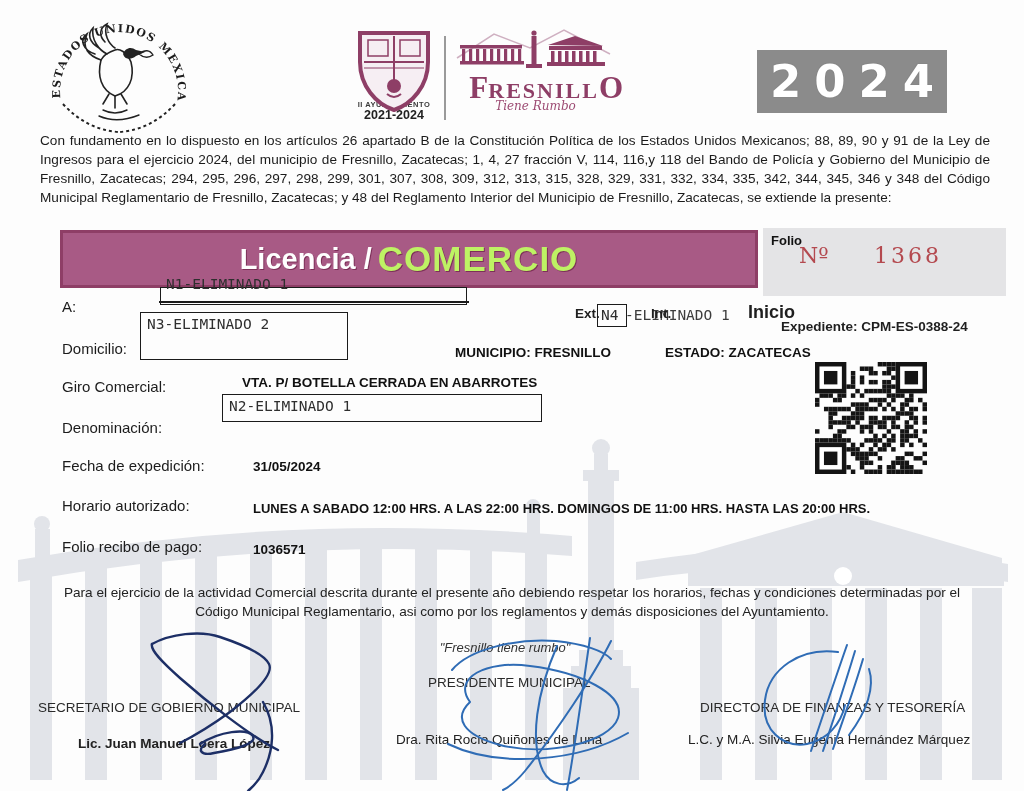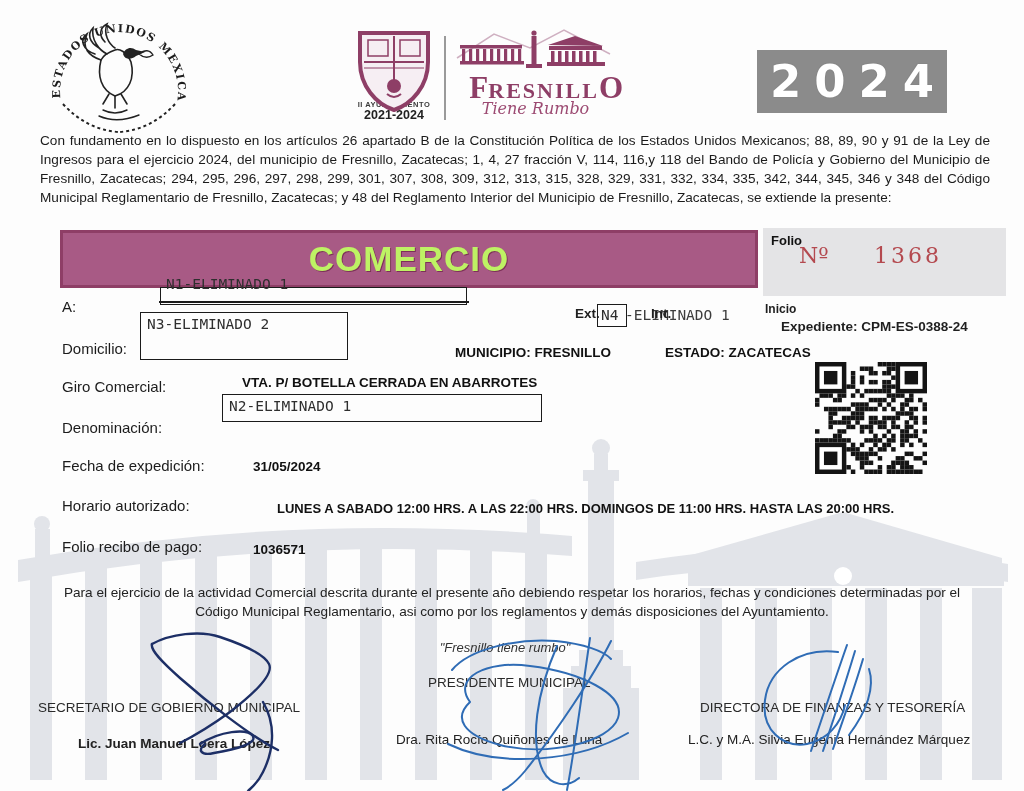--- a/index.html
+++ b/index.html
@@ -17,21 +17,21 @@
   #seal{left:35px;top:10px;width:168px;height:128px;z-index:1;}
   #crest-wrap{left:350px;top:28px;width:88px;height:96px;z-index:1;text-align:center;}
   #crest-cap1{left:344px;top:100px;width:100px;font-size:7.5px;font-weight:bold;letter-spacing:.5px;color:#3a3a3a;text-align:center;}
   #crest-cap2{left:344px;top:108px;width:100px;font-size:12.5px;font-weight:bold;color:#222;text-align:center;}
   #logo-divider{left:444px;top:36px;width:2px;height:84px;background:#9a9a9a;}
   #monument{left:452px;top:28px;width:166px;height:48px;}
   #logo-text{left:448px;top:70px;width:175px;text-align:right;color:#8e3e66;font-family:"Liberation Serif",serif;white-space:nowrap;}
   #logo-text .big{font-size:31px;font-weight:600;}
   #logo-text .mid{font-size:22px;font-weight:600;letter-spacing:2px;}
   #logo-tagline{left:448px;top:99px;width:175px;text-align:center;color:#9c4a72;
-    font-family:"DejaVu Serif",serif;font-style:italic;font-size:16px;}
+    font-family:"DejaVu Serif",serif;font-style:italic;font-size:12px;}
   #year-badge{left:757px;top:50px;width:190px;height:63px;background:#8b8b8b;
     display:flex;align-items:center;justify-content:center;}
   #year-badge span{color:#fff;font-size:45px;font-weight:bold;letter-spacing:13px;padding-left:13px;
     font-family:"DejaVu Sans",sans-serif;text-shadow:0 0 1px #666;}
   
   #legal{left:40px;top:132px;width:950px;font-size:13.6px;line-height:18.9px;text-align:justify;color:#1b1b1b;}
   
   #banner{left:60px;top:230px;width:692px;height:52px;background:#a85a85;border:3px solid #8e3e66;
     display:flex;align-items:center;justify-content:center;gap:6px;}
   #banner .lic{font-size:29px;font-weight:bold;color:#fff;text-shadow:1px 1px 0 #7c3058;}
@@ -49,32 +49,32 @@
   #n3-text{left:147px;top:316px;}
   #n4-box{left:597px;top:304px;width:28px;height:21px;}
   #n4-text{left:601px;top:307px;}
   #n4-tail{left:625px;top:307px;color:#3c3c3c;}
   #n2-box{left:222px;top:394px;width:318px;height:26px;}
   #n2-text{left:229px;top:398px;}
   
   #a-label{left:62px;top:298px;}
   #ext-label{left:575px;top:306px;font-size:13.5px;font-weight:bold;}
   #int-label{left:651px;top:306px;font-size:13.5px;font-weight:bold;}
-  #inicio-label{left:765px;top:302px;font-size:12px;font-weight:bold;}
+  #inicio-label{left:748px;top:302px;font-size:18px;font-weight:bold;}
   #expediente{left:781px;top:319px;font-size:13.5px;font-weight:bold;}
   #domicilio-label{left:62px;top:340px;}
   #municipio{left:455px;top:345px;}
   #estado{left:665px;top:345px;}
   #giro-label{left:62px;top:378px;}
   #giro-value{left:242px;top:375px;}
   #denominacion-label{left:62px;top:419px;}
   #fecha-label{left:62px;top:457px;}
   #fecha-value{left:253px;top:459px;}
   #horario-label{left:62px;top:497px;}
-  #horario-value{left:253px;top:501px;font-size:13px;margin-left:24px;}
+  #horario-value{left:253px;top:501px;font-size:13px;}
   #foliopago-label{left:62px;top:538px;}
   #foliopago-value{left:253px;top:542px;}
   #qr{left:815px;top:362px;width:112px;height:112px;}
   
   #footer-para{left:42px;top:583px;width:940px;text-align:center;font-size:13.6px;line-height:19px;color:#222;}
   #quote{left:400px;top:640px;width:210px;text-align:center;font-style:italic;font-size:13px;color:#333;}
   .sig-title{font-size:13.5px;color:#2a2a2a;white-space:nowrap;}
   #sig1-title{left:38px;top:700px;}
   #sig2-title{left:428px;top:675px;width:160px;text-align:center;}
   #sig3-title{left:700px;top:700px;}
@@ -206,20 +206,21 @@
 <div id="logo-text" class="abs"><span class="big">F</span><span class="mid">RESNILL</span><span class="big">O</span></div>
 <div id="logo-tagline" class="abs">Tiene Rumbo</div>
 
 <div id="year-badge" class="abs">
   <span>2024</span>
 </div>
 
 <div id="legal" class="abs layer1">Con fundamento en lo dispuesto en los artículos 26 apartado B de la Constitución Política de los Estados Unidos Mexicanos; 88, 89, 90 y 91 de la Ley de Ingresos para el ejercicio 2024, del municipio de Fresnillo, Zacatecas; 1, 4, 27 fracción V, 114, 116,y 118 del Bando de Policía y Gobierno del Municipio de Fresnillo, Zacatecas; 294, 295, 296, 297, 298, 299, 301, 307, 308, 309, 312, 313, 315, 328, 329, 331, 332, 334, 335, 342, 344, 345, 346 y 348 del Código Municipal Reglamentario de Fresnillo, Zacatecas; y 48 del Reglamento Interior del Municipio de Fresnillo, Zacatecas, se extiende la presente:</div>
 
 <div id="banner" class="abs layer1">
+  <span class="lic">Licencia /</span>
   <span class="com">COMERCIO</span>
 </div>
 
 <div id="folio-box" class="abs layer1"></div>
 <div id="folio-label" class="abs layer1">Folio</div>
 <div id="folio-no" class="abs layer1">Nº</div>
 <div id="folio-num" class="abs layer1">1368</div>
 
 <div id="a-label" class="abs layer1 lbl">A:</div>
 <div id="n1-box" class="abs layer1 box"></div>

